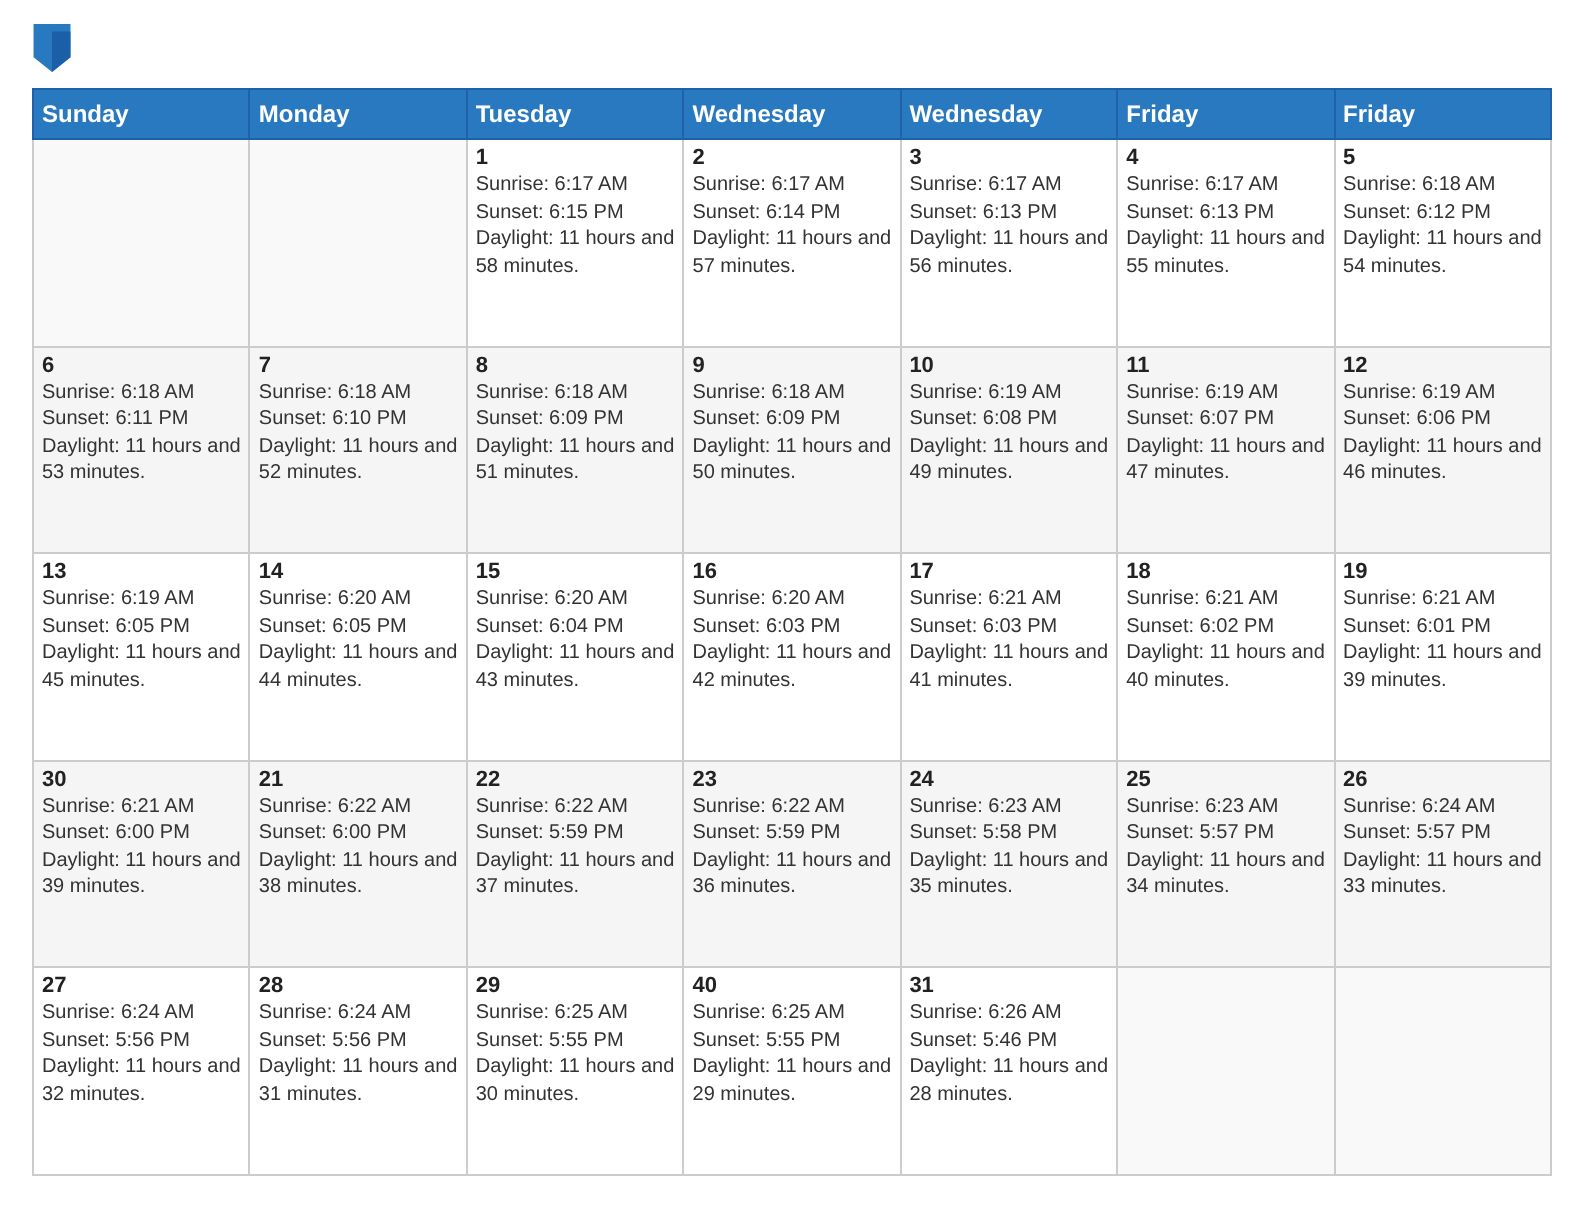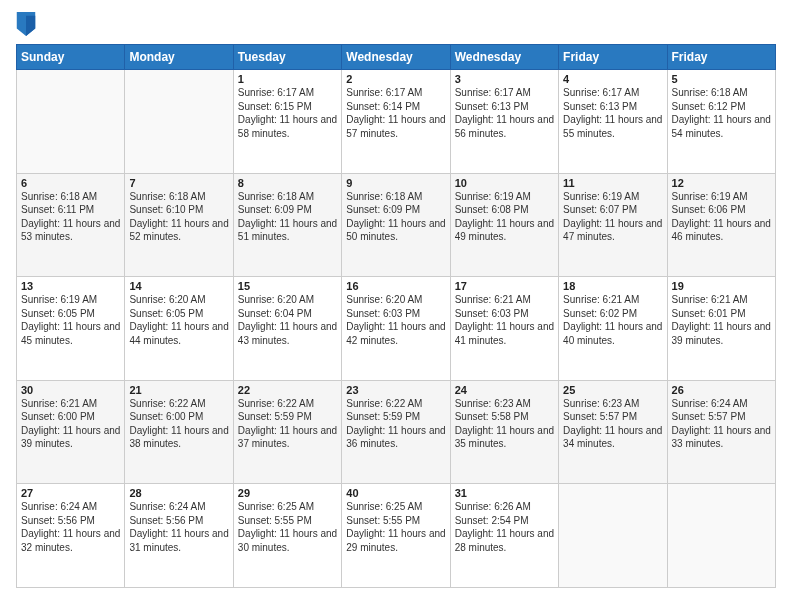--- a/index.html
+++ b/index.html
@@ -318,21 +318,21 @@
           </td>
           <td>
             <span class="day-number">40</span>
             <div class="day-info" style="white-space: pre-line;">Sunrise: 6:25 AM
 Sunset: 5:55 PM
 Daylight: 11 hours and 29 minutes.</div>
           </td>
           <td>
             <span class="day-number">31</span>
             <div class="day-info" style="white-space: pre-line;">Sunrise: 6:26 AM
-Sunset: 2:54 PM
+Sunset: 5:46 PM
 Daylight: 11 hours and 28 minutes.</div>
           </td>
           <td class="empty-cell"></td>
           <td class="empty-cell"></td>
         </tr>
       </tbody>
   </table>
 </div>
 
 </body></html>

